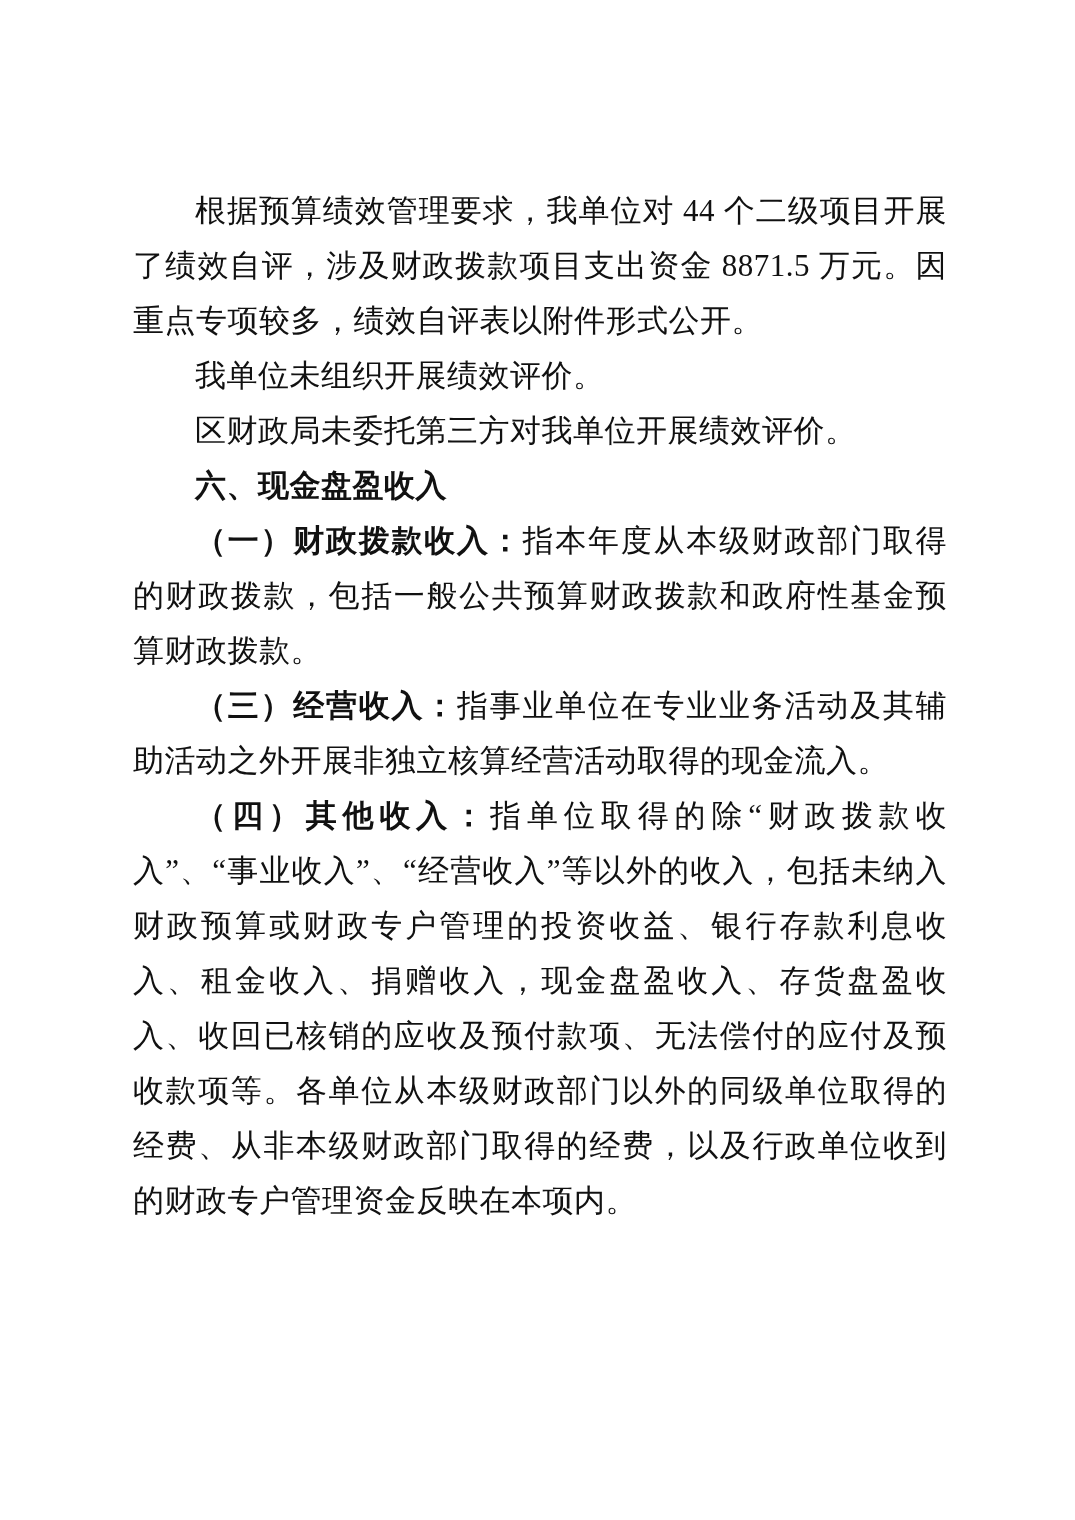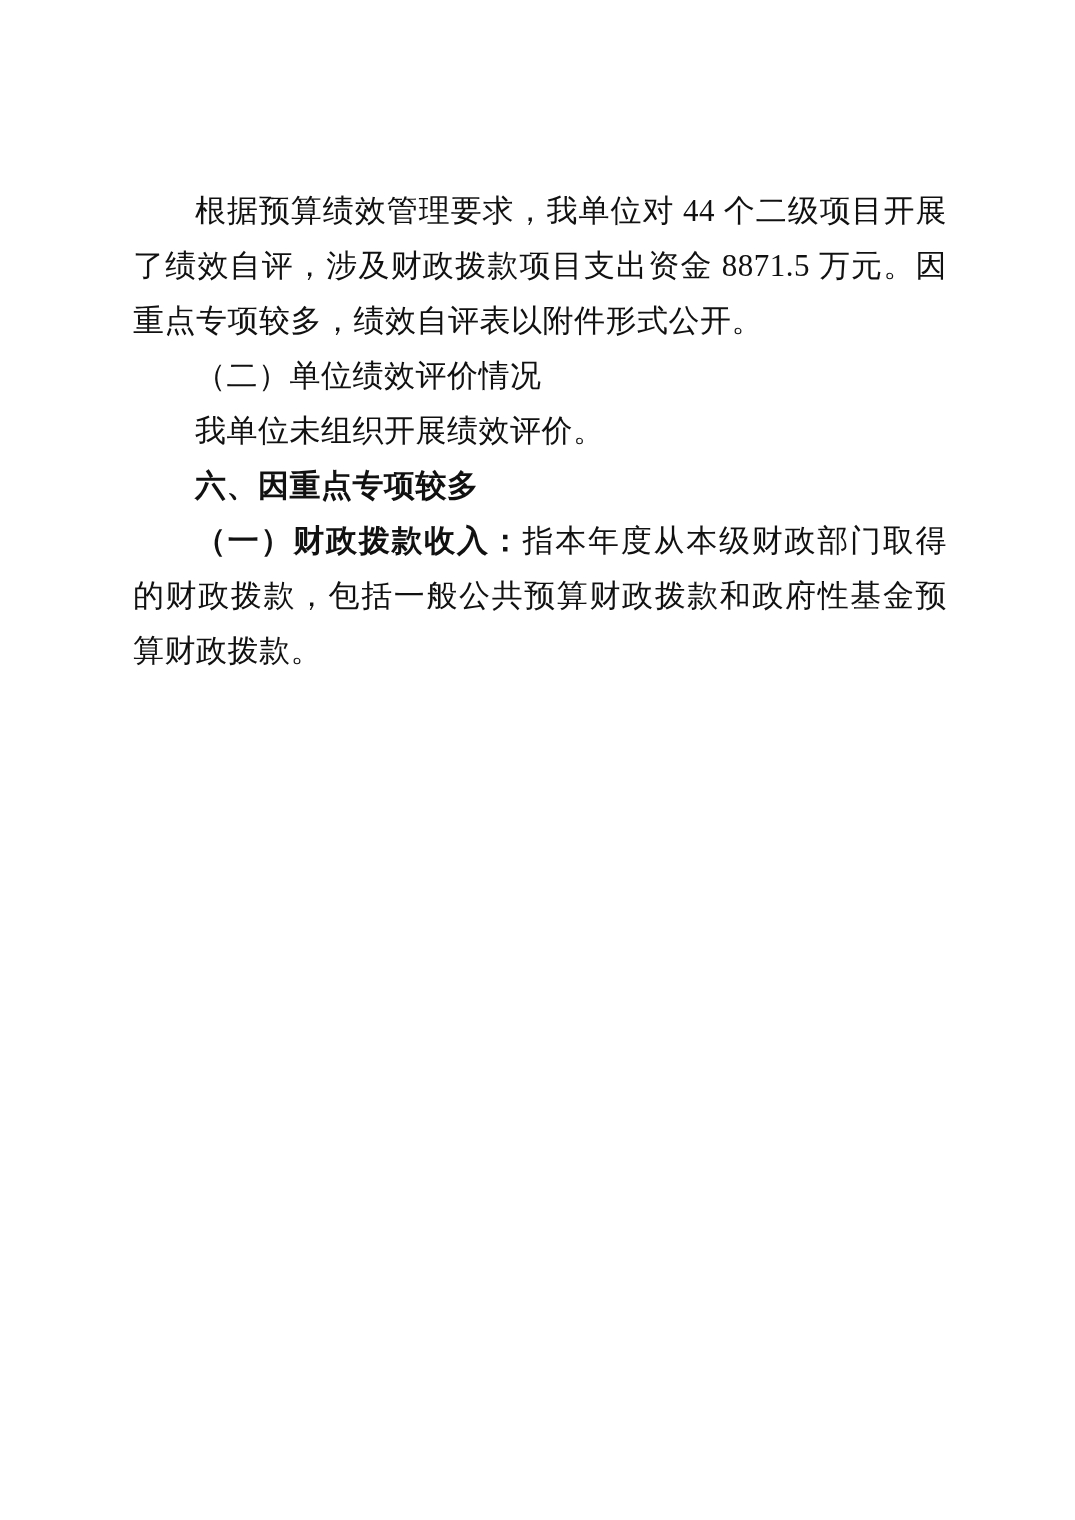--- a/index.html
+++ b/index.html
@@ -55,31 +55,37 @@
   }
 </style>
 </head>
 <body>
 
 <div class="page">
   <div class="content">
 
     <p class="indent">根据预算绩效管理要求，我单位对 44 个二级项目开展了绩效自评，涉及财政拨款项目支出资金 8871.5 万元。因重点专项较多，绩效自评表以附件形式公开。</p>
 
-    <p class="indent">（二）单位绩效评价情况</p>
 
     <p class="indent">我单位未组织开展绩效评价。</p>
 
 
+    <p class="indent">区财政局未委托第三方对我单位开展绩效评价。</p>
 
-    <p class="indent heading-six">六、因重点专项较多</p>
+    <p class="indent heading-six">六、现金盘盈收入</p>
 
     <p class="indent">
       <span class="term">（一）财政拨款收入：</span><span>指本年度从本级财政部门取得的财政拨款，包括一般公共预算财政拨款和政府性基金预算财政拨款。</span>
     </p>
 
 
+    <p class="indent">
+      <span class="term">（三）经营收入：</span><span>指事业单位在专业业务活动及其辅助活动之外开展非独立核算经营活动取得的现金流入。</span>
+    </p>
 
+    <p class="indent">
+      <span class="term">（四）其他收入：</span><span>指单位取得的除“财政拨款收入”、“事业收入”、“经营收入”等以外的收入，包括未纳入财政预算或财政专户管理的投资收益、银行存款利息收入、租金收入、捐赠收入，现金盘盈收入、存货盘盈收入、收回已核销的应收及预付款项、无法偿付的应付及预收款项等。各单位从本级财政部门以外的同级单位取得的经费、从非本级财政部门取得的经费，以及行政单位收到的财政专户管理资金反映在本项内。</span>
+    </p>
 
   </div>
 
   <div class="page-footer">— 9 —</div>
 </div>
 
 </body></html>

